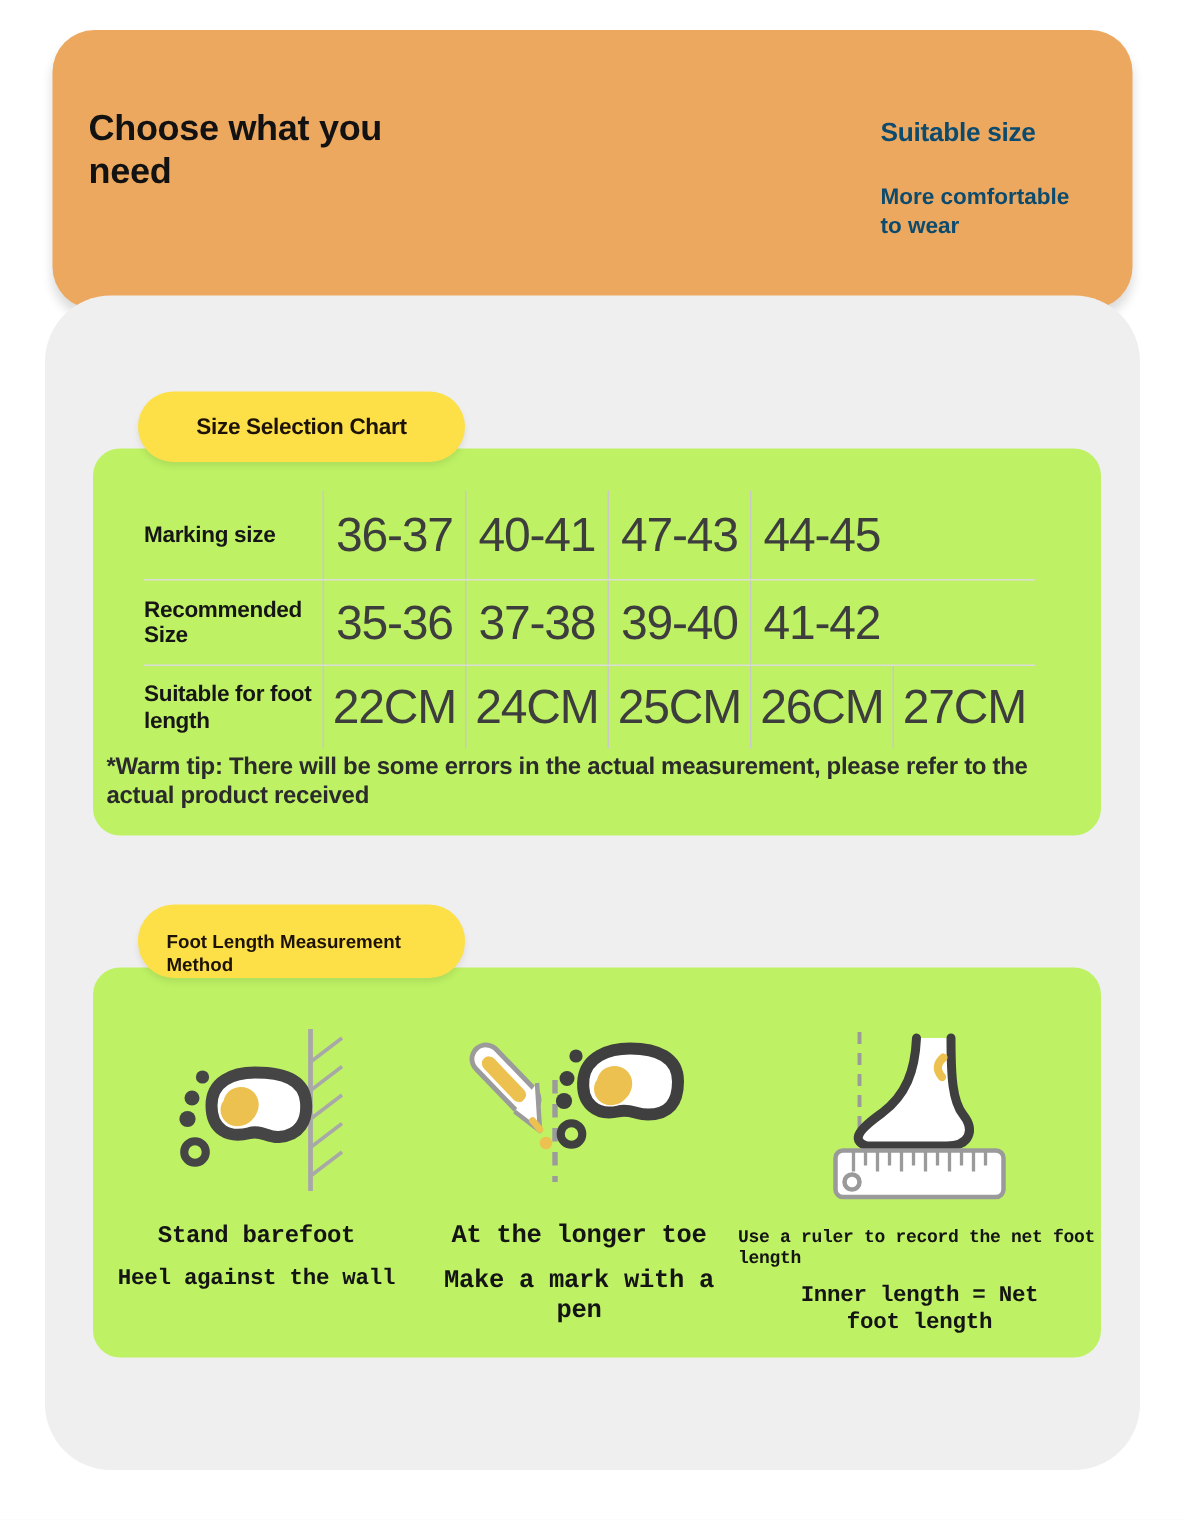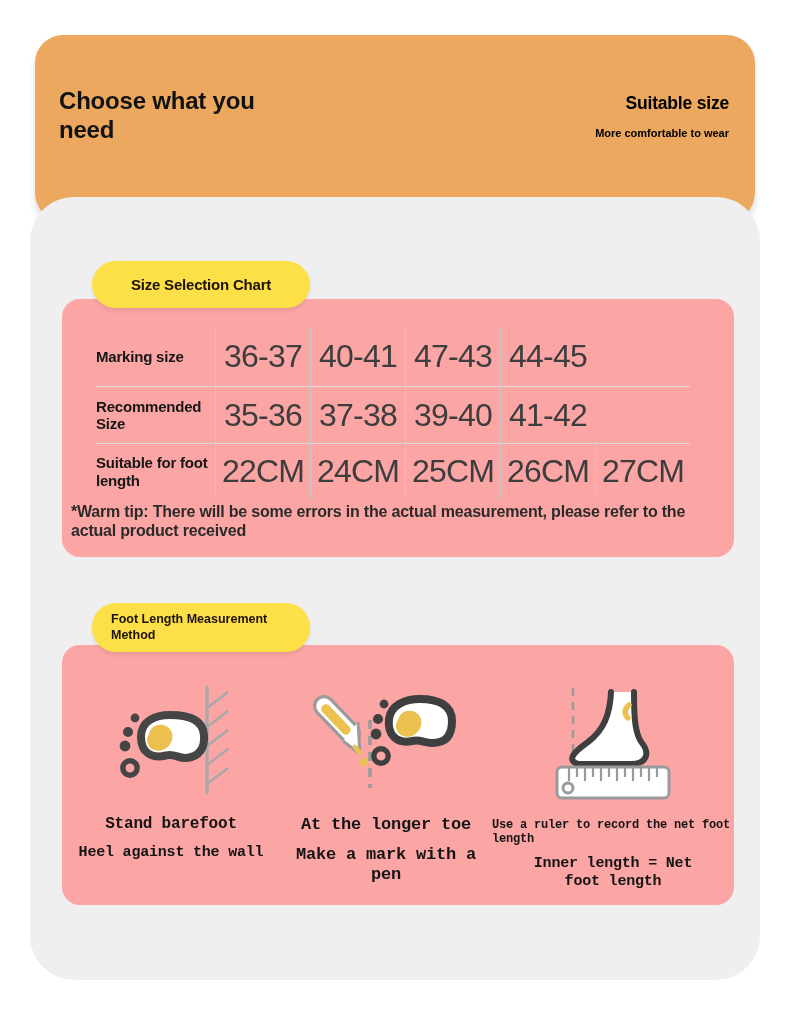--- a/index.html
+++ b/index.html
@@ -2,58 +2,58 @@
 <html><head>
 <meta charset="utf-8">
 <style>
   * { box-sizing: border-box; margin: 0; padding: 0; }
   html,body { background: #ffffff; }
   body { font-family: "Liberation Sans", "DejaVu Sans", sans-serif; }
   .page { position: relative; width: 790px; height: 1013px; background: #ffffff; overflow: hidden; }
 
   
   .header {
-    position: absolute; left: 35px; top: 35px; width: 720px; height: 186px;
+    position: absolute; left: 35px; top: 20px; width: 720px; height: 186px;
     background: #ebа85e;
     background: #eba85e;
     border-radius: 28px;
     box-shadow: 0 6px 7px rgba(0,0,0,0.14);
   }
   .header-title {
     position: absolute; left: 24px; top: 52px; width: 250px;
     font-size: 24px; font-weight: bold; color: #121212; line-height: 1.2;
     letter-spacing: -0.2px;
   }
-  .header-right { position: absolute; right: 26px; top: 58px; width: 142px; color: #000000; text-align: right; }
+  .header-right { position: absolute; right: 26px; top: 58px; width: 142px; color: #0c4a6e; }
   .header-right .big { font-size: 17.5px; font-weight: bold; letter-spacing: -0.2px; }
-  .header-right .small { margin-top: 13px; font-size: 11px; font-weight: bold; line-height: 1.25; }
+  .header-right .small { margin-top: 24px; font-size: 15px; font-weight: bold; line-height: 1.25; }
 
   
   .panel {
     position: absolute; left: 30px; top: 197px; width: 730px; height: 783px;
     background: #efeff0; border-radius: 44px;
   }
 
   
   .pill {
     position: absolute; background: #fde047; border-radius: 24px;
     color: #1d1206; font-weight: bold; z-index: 3;
     box-shadow: 0 3px 4px rgba(0,0,0,0.08);
   }
   .pill1 { left: 62px; top: 64px; width: 218px; height: 47px;
            display: flex; align-items: center; justify-content: center;
            font-size: 15px; letter-spacing: -0.2px; }
   .pill2 { left: 62px; top: 406px; width: 218px; height: 49px;
-           display: flex; align-items: center; padding-left: 19px;
+           display: flex; align-items: flex-end; padding-left: 19px;
            font-size: 12.5px; line-height: 1.25; }
   .pill2 .pill-text { width: 175px; }
 
   
   .card {
-    position: absolute; left: 32px; width: 672px; background: #fca5a5;
+    position: absolute; left: 32px; width: 672px; background: #bef264;
     border-radius: 18px; z-index: 2;
   }
   .card1 { top: 102px; height: 258px; }
   .card2 { top: 448px; height: 260px; }
 
   
   .size-table { position: absolute; left: 34px; top: 28px; width: 594px; }
   .t-row { display: grid; grid-template-columns: 119px repeat(5, 95px); align-items: center; }
   .t-row.r1 { height: 60px; border-bottom: 1px solid #dcdcdc; }
   .t-row.r2 { height: 57px; border-bottom: 1px solid #dcdcdc; }

